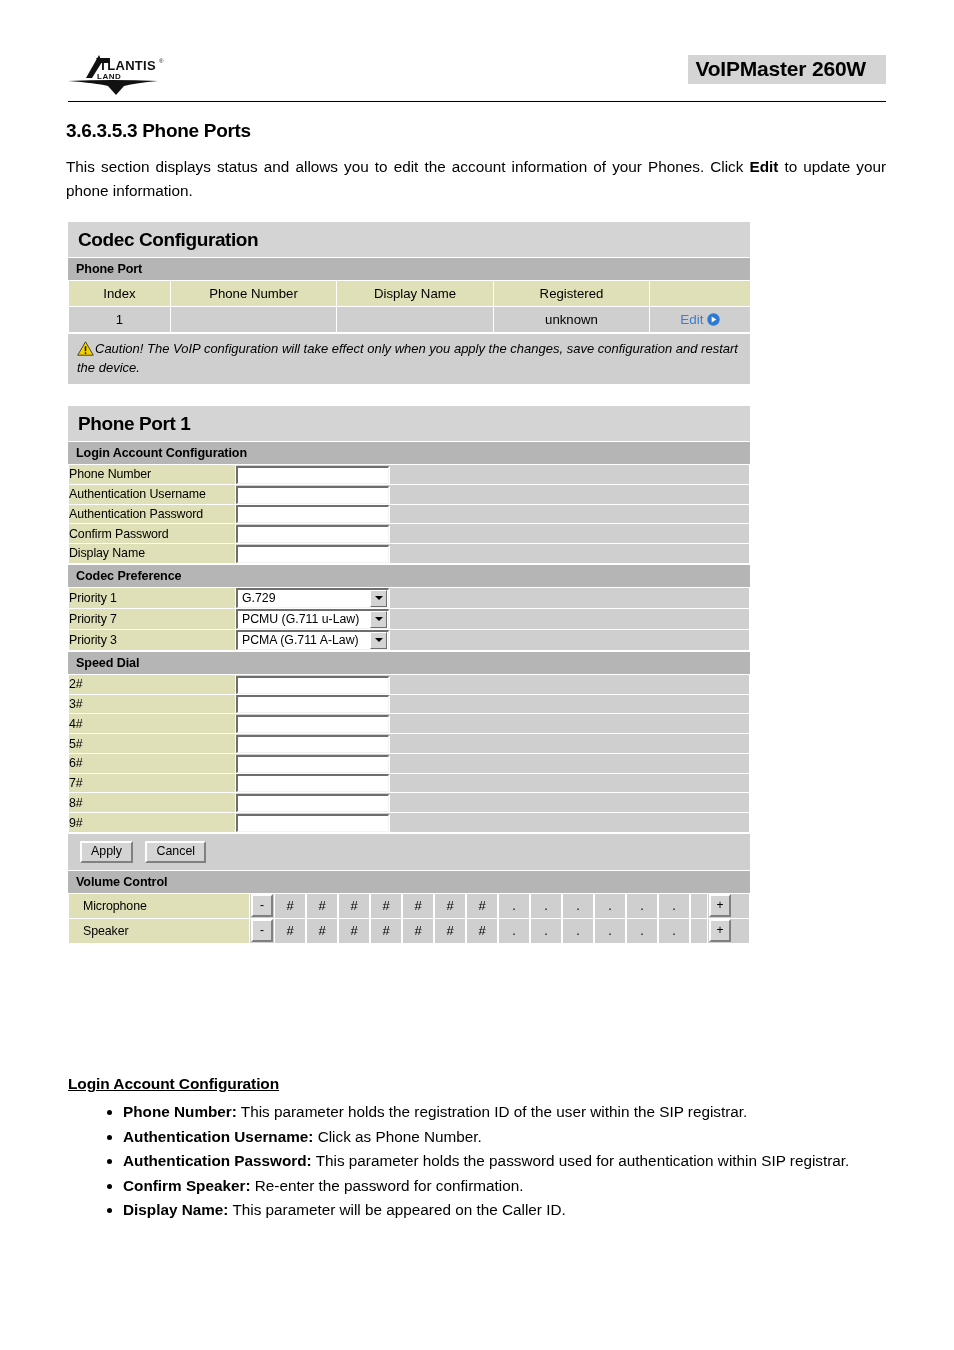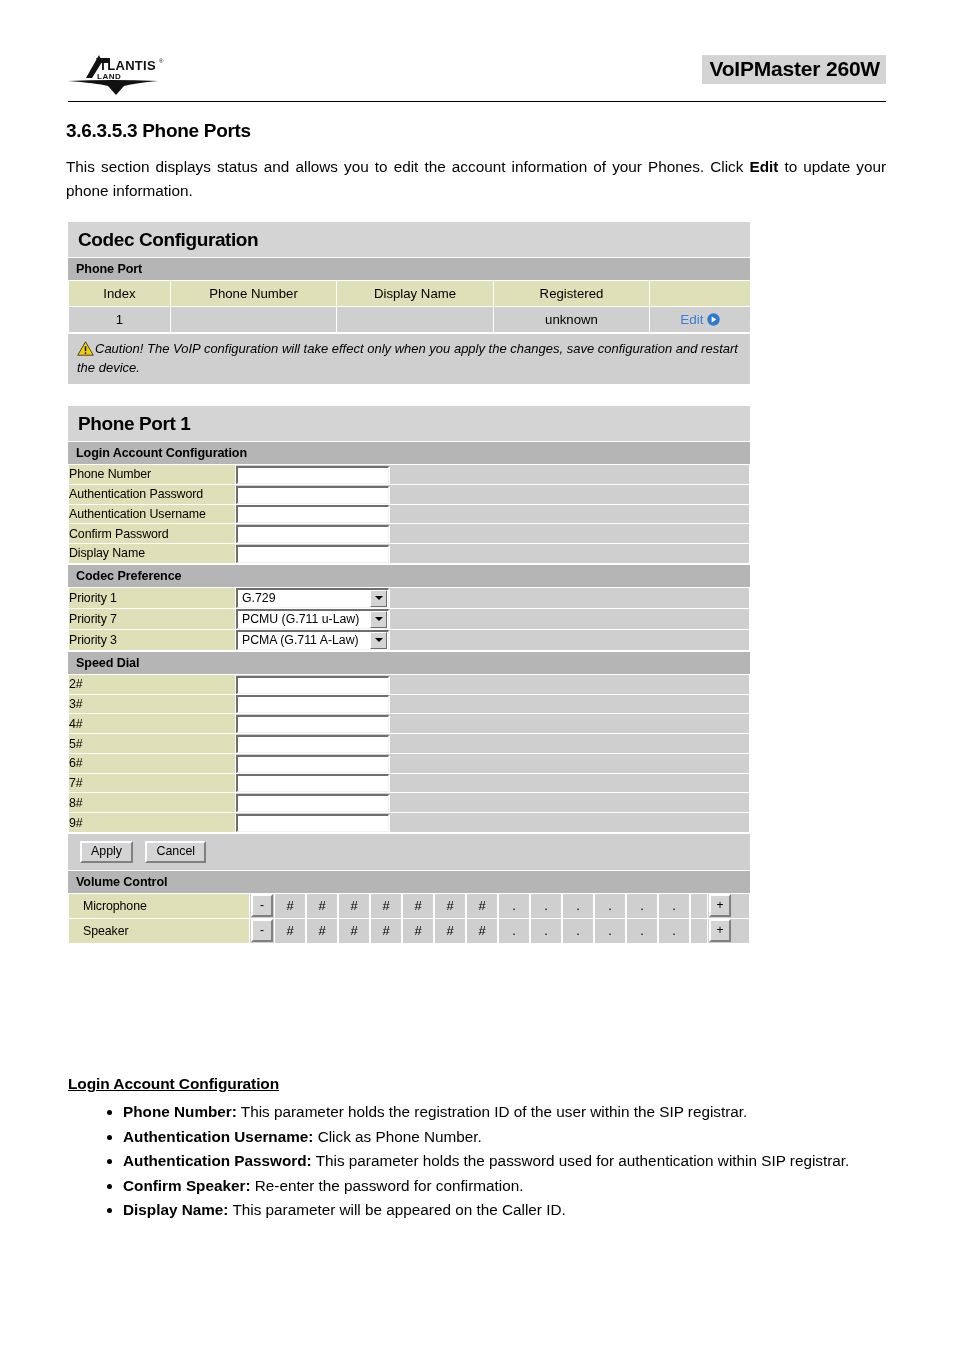--- a/index.html
+++ b/index.html
@@ -13,21 +13,21 @@
   }
   .page { position:absolute; left:0; top:0; width:918px; height:1350px; }
 
   
   .header { position:absolute; left:0; top:0; width:954px; height:108px; }
   .logo { position:absolute; left:66px; top:50px; width:112px; height:48px; }
   .logo svg { display:block; }
   .model-title {
     position:absolute; right:68px; top:55px;
     font-size:21px; font-weight:bold; letter-spacing:-0.2px;
-    background:#d4d4d4; padding:2px 6px 3px 7px; white-space:nowrap;
+    background:#d4d4d4; padding:2px 20px 3px 7px; white-space:nowrap;
   }
   .rule { position:absolute; left:68px; top:101px; width:818px; height:1px; background:#000; }
 
   
   .sect-heading {
     position:absolute; left:66px; top:120px;
     font-size:19px; font-weight:bold; letter-spacing:-0.3px;
   }
   .intro {
     position:absolute; left:66px; top:155px; width:820px;
@@ -228,25 +228,25 @@
     <div class="panel-title">Phone Port 1</div>
     <div class="sec-bar">Login Account Configuration</div>
 
     <table class="form">
       <tbody>
           <tr>
         <td class="lbl">Phone Number</td>
         <td class="fld"><span class="ti"></span></td>
       </tr>
       <tr>
+        <td class="lbl">Authentication Username</td>
+        <td class="fld"><span class="ti"></span></td>
+      </tr>
+      <tr>
         <td class="lbl">Authentication Password</td>
-        <td class="fld"><span class="ti"></span></td>
-      </tr>
-      <tr>
-        <td class="lbl">Authentication Username</td>
         <td class="fld"><span class="ti"></span></td>
       </tr>
       <tr>
         <td class="lbl">Confirm Password</td>
         <td class="fld"><span class="ti"></span></td>
       </tr>
       <tr>
         <td class="lbl">Display Name</td>
         <td class="fld"><span class="ti"></span></td>
       </tr>

